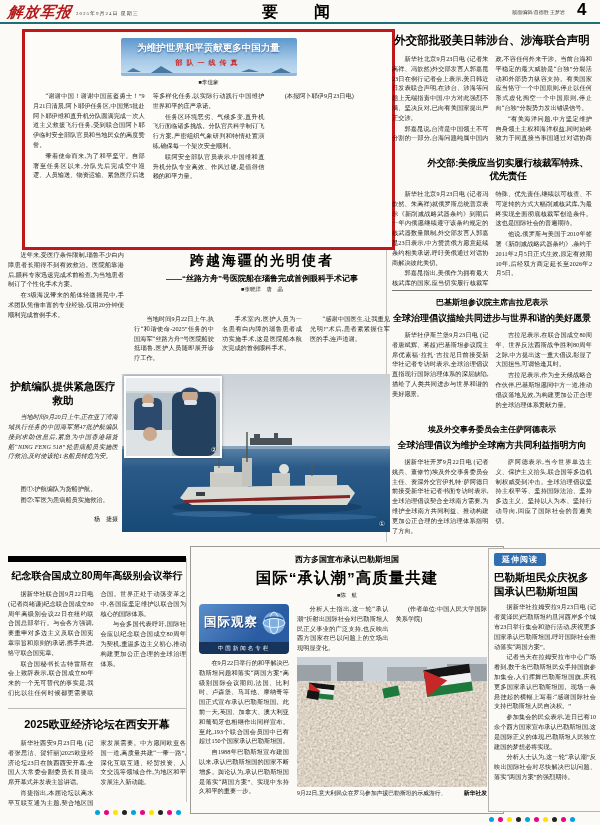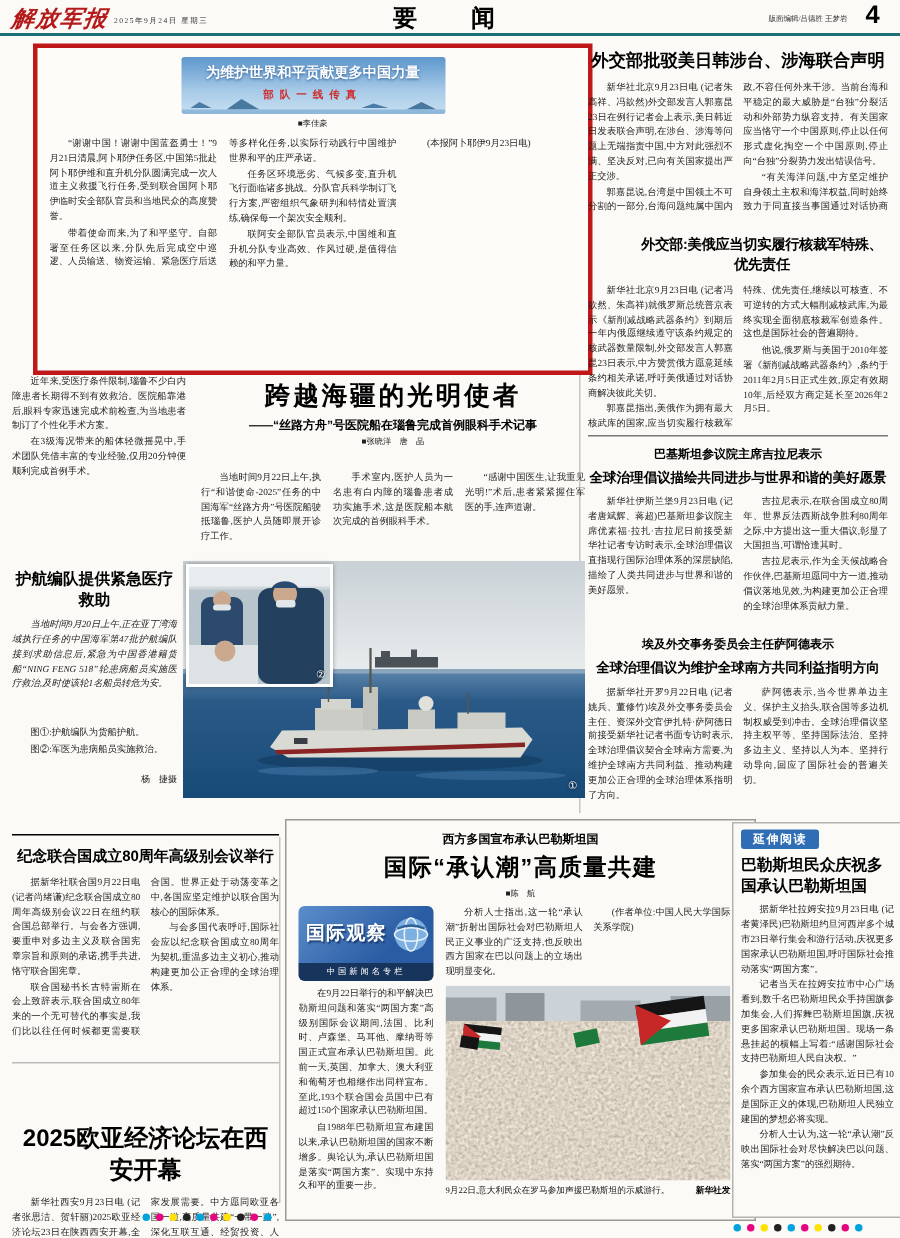--- a/index.html
+++ b/index.html
@@ -31,21 +31,21 @@
   .banner{width:176px;height:38px;margin:1px auto 0 auto;position:relative;overflow:hidden;border-radius:2px;
     background:linear-gradient(180deg,#5d97cd 0%,#a8cbe8 55%,#7fae d8 75%,#c7dff0 100%);
     background:linear-gradient(180deg,#5d97cd 0%,#a8cbe8 60%,#c7dff0 100%);}
   .banner-t1{position:absolute;top:4px;left:0;width:100%;text-align:center;color:#fff;font-family:"Liberation Sans",sans-serif;font-weight:bold;font-size:9.5px;text-shadow:0 1px 2px #2a5c94;}
   .banner-t2{position:absolute;top:20px;left:0;width:100%;text-align:center;color:#cf2a2a;font-weight:bold;font-size:7px;letter-spacing:4px;font-family:"Liberation Sans",sans-serif;}
   .lead-hl{font-size:20px;letter-spacing:2px;margin-top:8px;}
   .lead-sub{font-size:8.5px;margin-top:5px;}
   .lead-byline{margin-top:3px;}
   .lead-body{margin-top:5px;height:96px;}
   
-  .surg-hl{font-size:17px;letter-spacing:2px;}
+  .surg-hl{font-size:14px;letter-spacing:2px;}
   .surg-sub{font-size:8px;margin-top:3px;}
   
   .escort-hl{font-size:10.5px;line-height:1.3;}
   .italictext{font-style:italic;}
   .cap-credit{text-align:right;font-size:6px;margin-top:1px;}
   
   .photo-frame{overflow:hidden;}
   .inset{border:2px solid #fff;box-shadow:0 0 3px rgba(0,0,0,.35);}
   .pmarker{position:absolute;color:#fff;font-size:7px;font-family:"Liberation Sans",sans-serif;text-shadow:0 0 2px #000;}
   
@@ -176,31 +176,31 @@
   <div class="bodytext italictext" style="margin-top:5px;height:72px;">
       <p>当地时间9月20日上午,正在亚丁湾海域执行任务的中国海军第47批护航编队接到求助信息后,紧急为中国香港籍货船“NING FENG 518”轮患病船员实施医疗救治,及时使该轮1名船员转危为安。</p>
     </div>
   <div class="bodytext" style="height:30px;">
       <p>图①:护航编队为货船护航。</p>
       <p>图②:军医为患病船员实施救治。</p>
     </div>
   <div class="cap-credit">杨　捷摄</div>
 </div>
 
-<div class="abs" style="left:8px;top:556px;width:178px;border-top:1px solid #000000;padding-top:7px;">
+<div class="abs" style="left:8px;top:556px;width:178px;border-top:6px solid #000000;padding-top:7px;">
   <div class="hl center" style="font-size:10px;">纪念联合国成立80周年高级别会议举行</div>
   <div class="bodytext cols2" style="margin-top:6px;height:112px;">
       <p>据新华社联合国9月22日电 (记者尚绪谦)纪念联合国成立80周年高级别会议22日在纽约联合国总部举行。与会各方强调,要重申对多边主义及联合国宪章宗旨和原则的承诺,携手共进,恪守联合国宪章。</p>
       <p>联合国秘书长古特雷斯在会上致辞表示,联合国成立80年来的一个无可替代的事实是,我们比以往任何时候都更需要联合国。世界正处于动荡变革之中,各国应坚定维护以联合国为核心的国际体系。</p>
       <p>与会多国代表呼吁,国际社会应以纪念联合国成立80周年为契机,重温多边主义初心,推动构建更加公正合理的全球治理体系。</p>
     </div>
 </div>
 
 <div class="abs" style="left:8px;top:708px;width:178px;border-top:1px solid #bbb;padding-top:8px;">
-  <div class="hl center" style="font-size:16px;margin-top:32px;">2025欧亚经济论坛在西安开幕</div>
+  <div class="hl center" style="font-size:11px;">2025欧亚经济论坛在西安开幕</div>
   <div class="bodytext cols2" style="margin-top:6px;height:72px;">
       <p>新华社西安9月23日电 (记者张思洁、贺轩丽)2025欧亚经济论坛23日在陕西西安开幕,全国人大常委会副委员长肖捷出席开幕式并发表主旨讲话。</p>
       <p>肖捷指出,本届论坛以高水平互联互通为主题,契合地区国家发展需要。中方愿同欧亚各国一道,高质量共建“一带一路”,深化互联互通、经贸投资、人文交流等领域合作,为地区和平发展注入新动能。</p>
     </div>
 </div>
 <div class="abs dotrow" style="left:95px;top:802px;"><span class="dot" style="background: rgb(0, 163, 221);"></span><span class="dot" style="background: rgb(229, 5, 127);"></span><span class="dot" style="background: rgb(255, 226, 0);"></span><span class="dot" style="background: rgb(34, 34, 34);"></span><span class="dot" style="background: rgb(0, 163, 221);"></span><span class="dot" style="background: rgb(229, 5, 127);"></span><span class="dot" style="background: rgb(255, 226, 0);"></span><span class="dot" style="background: rgb(34, 34, 34);"></span><span class="dot" style="background: rgb(229, 5, 127);"></span><span class="dot" style="background: rgb(0, 163, 221);"></span></div>
 
 <div class="abs midbox">
   <div class="kicker" style="margin-top:2px;">西方多国宣布承认巴勒斯坦国</div>
   <div class="hl center mid-hl">国际“承认潮”高质量共建</div>

